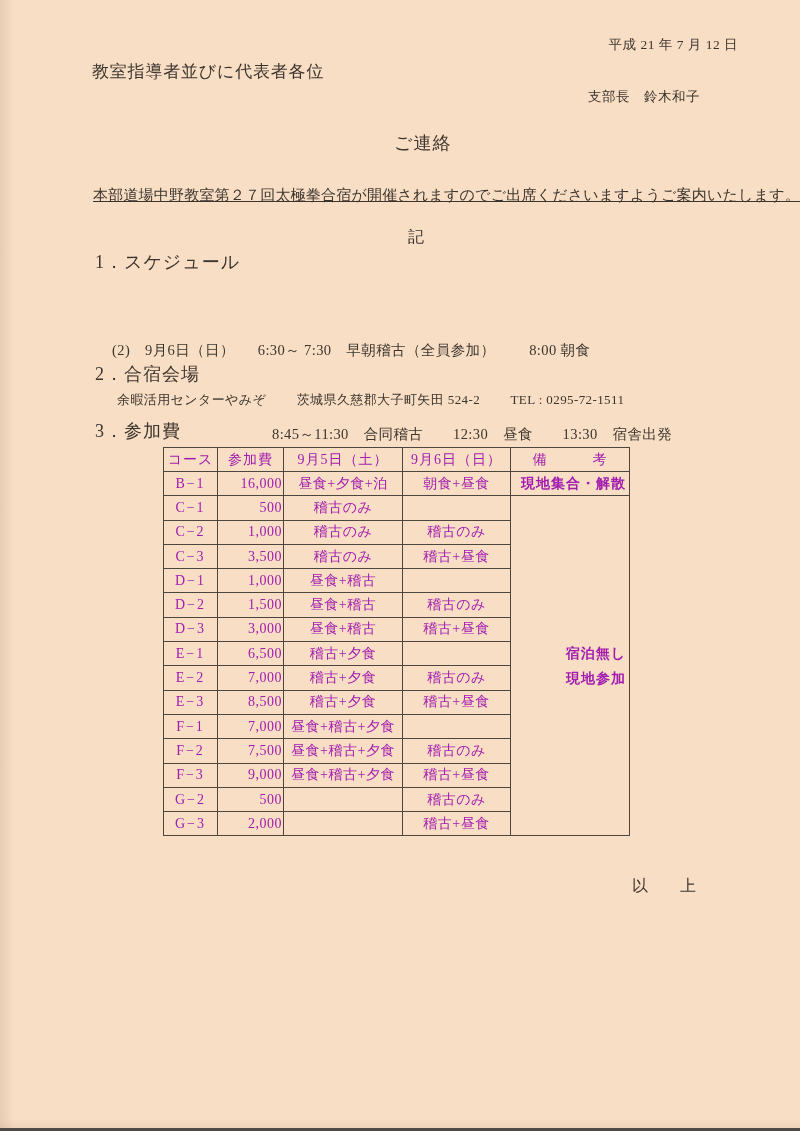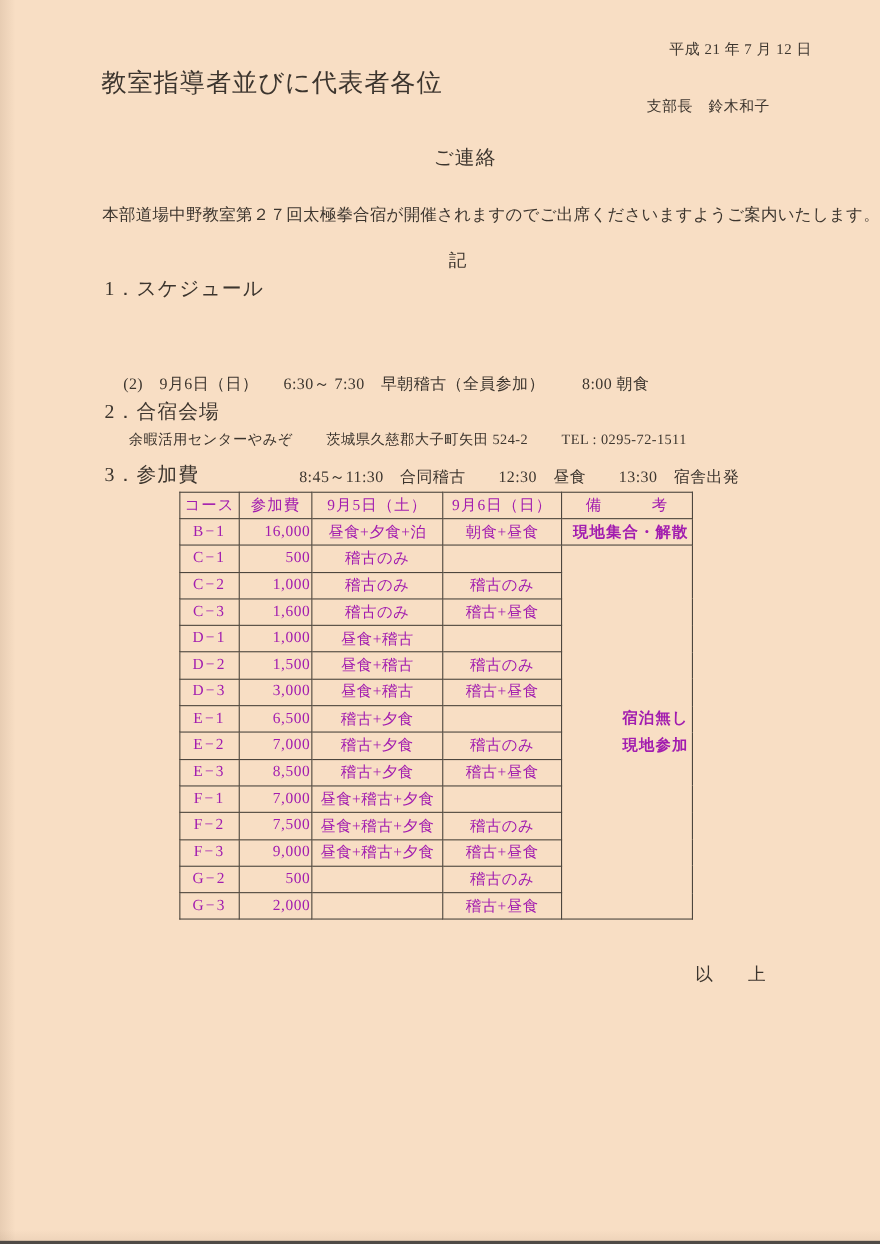--- a/index.html
+++ b/index.html
@@ -22,24 +22,24 @@
     background:linear-gradient(to bottom, rgba(110,80,55,0), rgba(110,80,55,0.07));
     pointer-events:none;
   }
   .scan-bottom {
     position:absolute; left:0; right:0; bottom:0; height:3px;
     background:#4f4a46;
   }
   .abs { position:absolute; white-space:pre; }
 
   .date       { top:36px;  right:62px; font-size:13.5px; letter-spacing:0.5px; }
-  .recipient  { top:60px;  left:92px;  font-size:23px;  letter-spacing:0.8px; }
+  .recipient  { top:60px;  left:92px;  font-size:17px;  letter-spacing:0.8px; }
   .sender     { top:88px;  left:588px; font-size:13.5px; letter-spacing:0.5px; }
   .doc-title  { top:131px; left:394px; font-size:18px;  letter-spacing:1px; }
-  .body-text  { top:186px; left:93px;  font-size:15px;  letter-spacing:0.2px; }
+  .body-text  { top:186px; left:93px;  font-size:15px;  letter-spacing:0.2px;text-decoration:underline; }
   .ki         { top:227px; left:408px; font-size:16px; }
   .h          { font-size:18px; letter-spacing:1px; }
   .h1         { top:250px; left:95px; }
   .h2         { top:362px; left:95px; }
   .h3         { top:419px; left:95px; }
   .sched      { top:280px; left:112px; font-size:14.5px; line-height:28px; letter-spacing:0.4px; }
   .sched .indent { padding-left:160px; }
   .venue      { top:391px; left:117px; font-size:13px; letter-spacing:0.4px; }
   .closing    { top:876px; left:632px; font-size:16px; }
 
@@ -123,21 +123,21 @@
           <td rowspan="14" class="col-remark merged-remark"><div>宿泊無し</div><div>現地参加</div></td>
         </tr>
         <tr>
           <td class="col-course">C−2</td>
           <td class="col-fee">1,000</td>
           <td class="col-day">稽古のみ</td>
           <td class="col-day">稽古のみ</td>
         </tr>
         <tr>
           <td class="col-course">C−3</td>
-          <td class="col-fee">1,600</td>
+          <td class="col-fee">3,500</td>
           <td class="col-day">稽古のみ</td>
           <td class="col-day">稽古+昼食</td>
         </tr>
         <tr>
           <td class="col-course">D−1</td>
           <td class="col-fee">1,000</td>
           <td class="col-day">昼食+稽古</td>
           <td class="col-day"></td>
         </tr>
         <tr>

